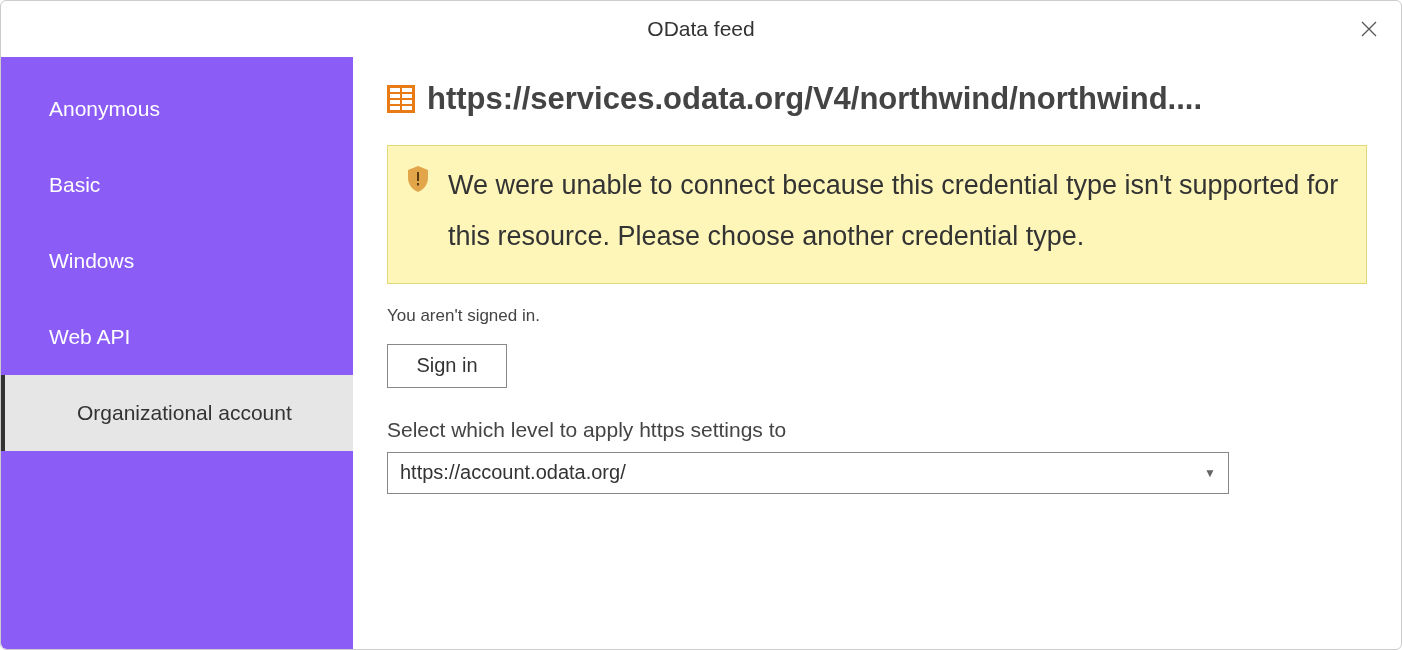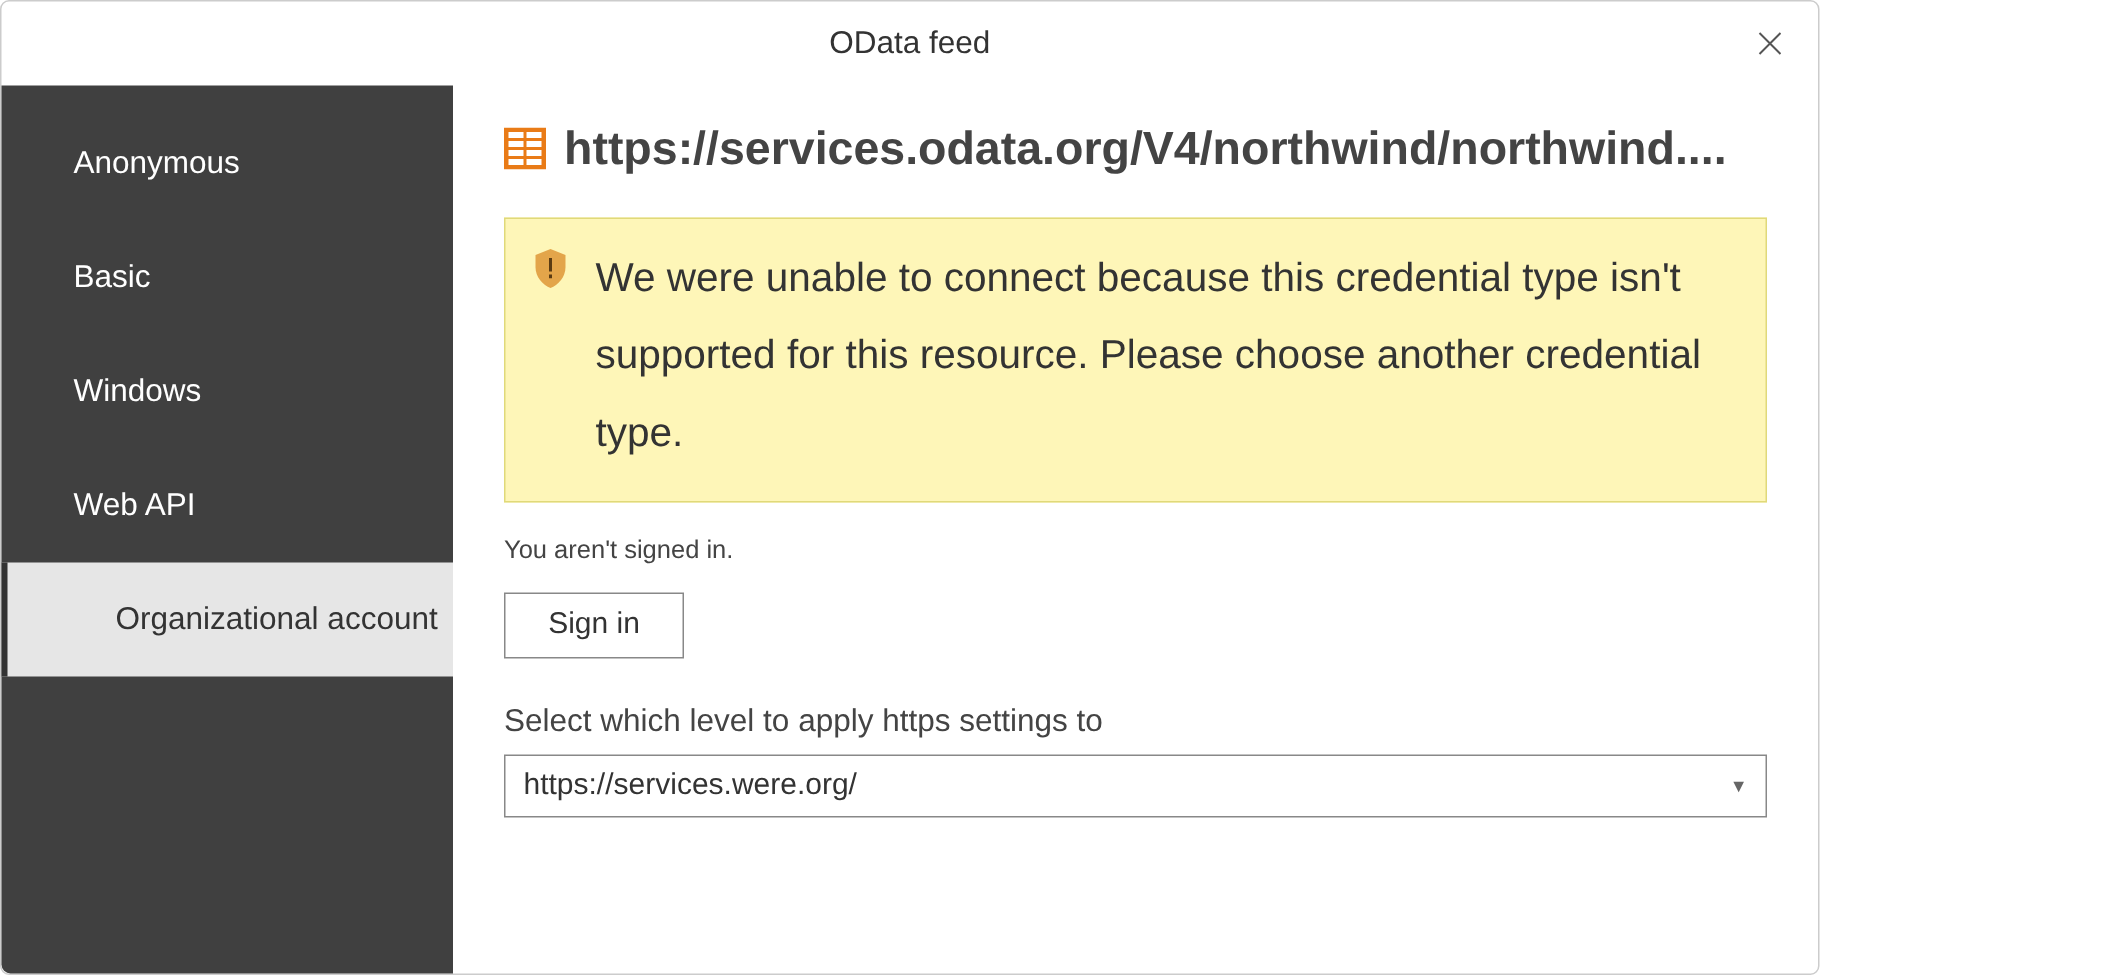--- a/index.html
+++ b/index.html
@@ -4,21 +4,21 @@
   <style>
     * { box-sizing: border-box; margin: 0; padding: 0; }
     body {
       font-family: "Segoe UI", -apple-system, sans-serif;
       background: #fff;
       width: 1402px;
       height: 650px;
       overflow: hidden;
     }
     .dialog {
-      width: 1213px;
+      width: 1402px;
       height: 650px;
       border: 1px solid #ccc;
       border-radius: 6px;
       display: flex;
       flex-direction: column;
       position: relative;
       background: #fff;
     }
     .dialog-header {
       height: 56px;
@@ -42,21 +42,21 @@
       color: #555;
     }
     .close-btn svg { width: 18px; height: 18px; stroke: #555; stroke-width: 1.3; }
     .dialog-body {
       flex: 1;
       display: flex;
       min-height: 0;
     }
     .sidebar {
       width: 352px;
-      background: #404040;
+      background: #8b5cf6;
       display: flex;
       flex-direction: column;
       padding-top: 14px;
       border-bottom-left-radius: 6px;
     }
     .sidebar-item {
       height: 76px;
       padding-left: 48px;
       display: flex;
       align-items: center;
@@ -234,21 +234,21 @@
         <span>We were unable to connect because this credential type isn't supported for this resource. Please choose another credential type.</span>
       </div>
 
       <div class="signin-label">You aren't signed in.</div>
 
       <button class="sign-in-btn">Sign in</button>
 
       <div class="level-label">Select which level to apply https settings to</div>
 
       <div class="level-select">
-        <span>https://services.were.org/</span>
+        <span>https://account.odata.org/</span>
         <span class="chevron">▼</span>
       </div>
 
 
     </div>
 
   </div>
 </div>
 
 </body></html>

